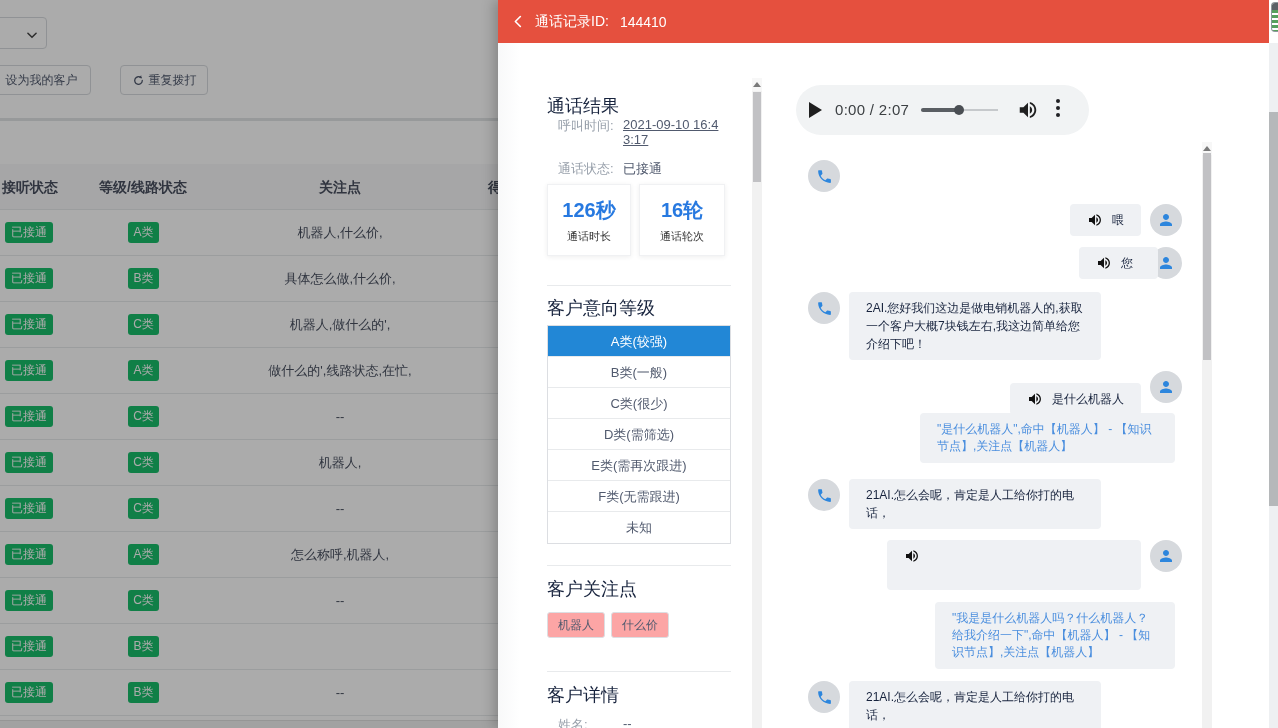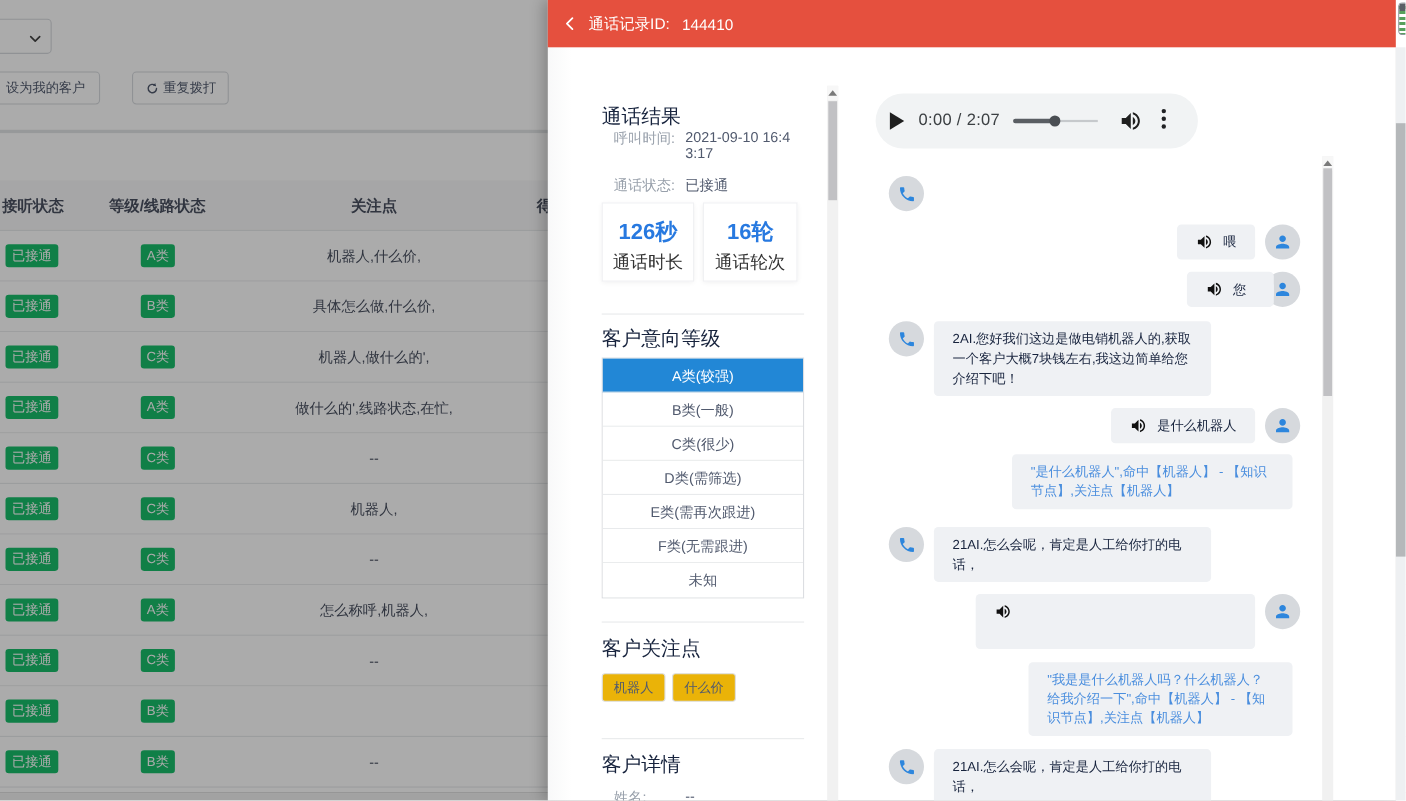--- a/index.html
+++ b/index.html
@@ -34,31 +34,31 @@
   .drawer::before { content:""; position:absolute; left:0; top:43px; bottom:0; width:22px; background:linear-gradient(90deg, rgba(120,130,140,0.05), rgba(120,130,140,0)); pointer-events:none; }
   .drawer-header { position:absolute; left:0; top:0; width:100%; height:43px; background:#e5503e; display:flex; align-items:center; }
   .back-ic { margin-left:13px; display:flex; align-items:center; }
   .dh-title { color:#fff; font-size:14px; font-weight:normal; margin-left:9px; }
   .dh-value { color:#fff; font-size:14px; margin-left:11px; }
 
   
   .sec-title { position:absolute; left:49px; font-size:18px; color:#17233d; white-space:nowrap; }
   .fld-label { position:absolute; left:60px; font-size:13px; color:#98a0ab; white-space:nowrap; }
   .fld-value { position:absolute; left:125px; font-size:13px; color:#515a6e; }
-  .fld-value.wrap { width:101px; line-height:15px; word-break:break-all; }
+  .fld-value.wrap { width:101px; line-height:15px; word-break:break-all;text-decoration:underline; }
   .stat-card { position:absolute; top:184px; height:72px; background:#fff; border:1px solid #f0f1f3; box-shadow:0 1px 5px rgba(0,0,0,0.07); text-align:center; }
   .stat-card .num { margin-top:12px; font-size:20px; font-weight:bold; color:#2779e0; }
-  .stat-card .lbl { margin-top:5px; font-size:16px; color:#333; }
+  .stat-card .lbl { margin-top:5px; font-size:11px; color:#333; }
   .lc-divider { position:absolute; left:49px; width:184px; height:1px; background:#e8eaec; }
   .intent-list { position:absolute; left:49px; top:325px; width:184px; border:1px solid #dcdee2; }
   .intent-item { height:31px; line-height:31px; text-align:center; font-size:13px; color:#515a6e; background:#fff; border-bottom:1px solid #e8eaec; }
   .intent-item:last-child { border-bottom:none; }
   .intent-item.sel { background:#2287d6; color:#fff; }
   .tagrow { position:absolute; left:49px; top:612px; display:flex; gap:6px; }
-  .tag { height:26px; line-height:24px; padding:0 10px; border:1px solid #dcdee2; border-radius:3px; background:#eab308; font-size:12px; color:#515a6e; }
+  .tag { height:26px; line-height:24px; padding:0 10px; border:1px solid #dcdee2; border-radius:3px; background:#fca5a5; font-size:12px; color:#515a6e; }
 
   
   .sb { position:absolute; background:#f1f1f1; }
   .sb .thumb { position:absolute; left:1px; right:1px; background:#c1c1c4; }
   .sb .arrow-up { position:absolute; left:0; right:0; top:0; height:13px; background:#f7f7f7; }
   .sb .arrow-up::after { content:""; position:absolute; left:50%; top:4px; transform:translateX(-50%); border-left:4px solid transparent; border-right:4px solid transparent; border-bottom:5px solid #7a7a7a; }
   .sb-left { left:254px; top:78px; width:10px; height:650px; }
   .sb-chat { left:704px; top:142px; width:10px; height:586px; }
   .main-sb { position:absolute; left:1269px; top:0; width:9px; height:728px; background:#fff; }
   .main-sb .track { position:absolute; left:0; top:43px; width:9px; height:685px; background:#eef0f2; }
@@ -292,21 +292,21 @@
           </span>
         </div>
         <div class="bubble bl" style="top: 150px; width: 252px; height: 68px; left: 79px;"><span class="tail"></span><span>2AI.您好我们这边是做电销机器人的,获取一个客户大概7块钱左右,我这边简单给您介绍下吧！</span></div>
         <div class="msg-avatar" style="top: 229px; left: 380px;">
           <span style="display:flex">
             <svg width="18" height="18" viewBox="0 0 24 24" fill="#2d86dd">
               <path d="M12 12c2.21 0 4-1.79 4-4s-1.79-4-4-4-4 1.79-4 4 1.79 4 4 4zm0 2c-2.67 0-8 1.34-8 4v2h16v-2c0-2.66-5.33-4-8-4z"></path>
             </svg>
           </span>
         </div>
-        <div class="bubble br" style="top: 229px; width: 131px; height: 32px; right: 62px;"><span class="tail"></span><span class="spk"><svg width="16" height="16" viewBox="0 0 24 24" fill="#111">
+        <div class="bubble br" style="top: 241px; width: 131px; height: 32px; right: 62px;"><span class="tail"></span><span class="spk"><svg width="16" height="16" viewBox="0 0 24 24" fill="#111">
               <path d="M3 9v6h4l5 5V4L7 9H3zm13.5 3c0-1.77-1.02-3.29-2.5-4.03v8.05c1.48-.73 2.5-2.25 2.5-4.02zM14 3.23v2.06c2.89.86 5 3.54 5 6.71s-2.11 5.85-5 6.71v2.06c4.01-.91 7-4.49 7-8.77s-2.99-7.86-7-8.77z"></path>
             </svg></span><span>是什么机器人</span></div>
         <div class="infobox" style="top: 271px; right: 28px; width: 255px; height: 50px;">"是什么机器人",命中【机器人】 - 【知识节点】,关注点【机器人】</div>
         <div class="msg-avatar" style="top: 337px; left: 38px;">
           <span style="display:flex">
             <svg width="17" height="17" viewBox="0 0 24 24" fill="#2d86dd">
               <path d="M6.62 10.79c1.44 2.83 3.76 5.14 6.59 6.59l2.2-2.2c.27-.27.67-.36 1.02-.24 1.12.37 2.33.57 3.57.57.55 0 1 .45 1 1V20c0 .55-.45 1-1 1-9.39 0-17-7.61-17-17 0-.55.45-1 1-1h3.5c.55 0 1 .45 1 1 0 1.25.2 2.45.57 3.57.11.35.03.74-.25 1.02l-2.2 2.2z"></path>
             </svg>
           </span>
         </div>

